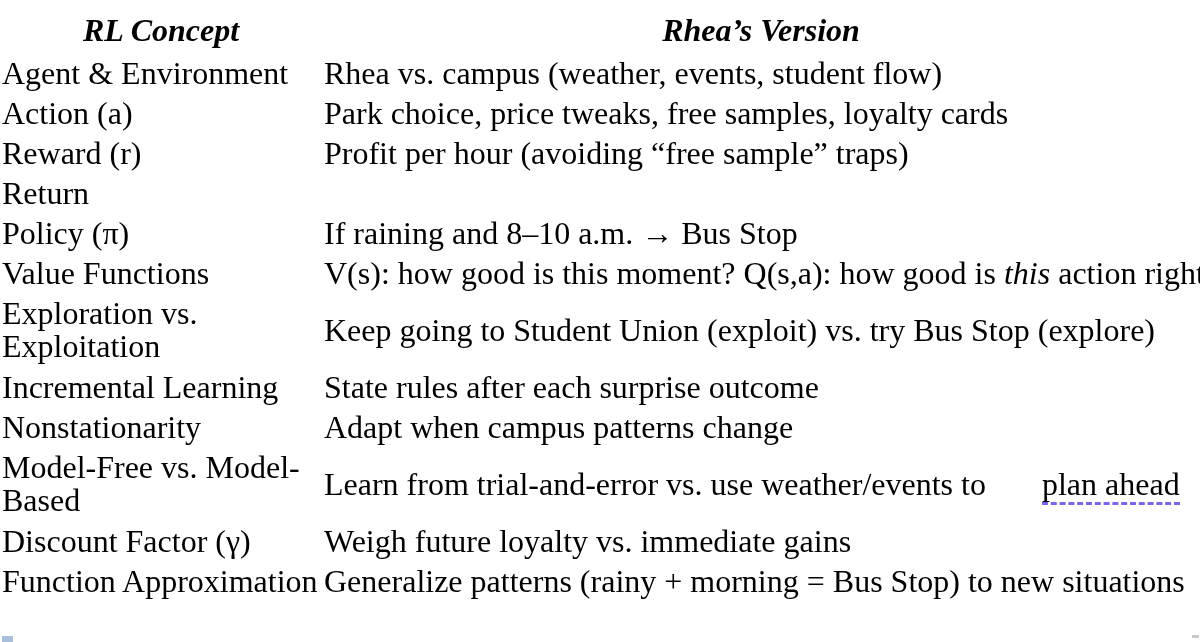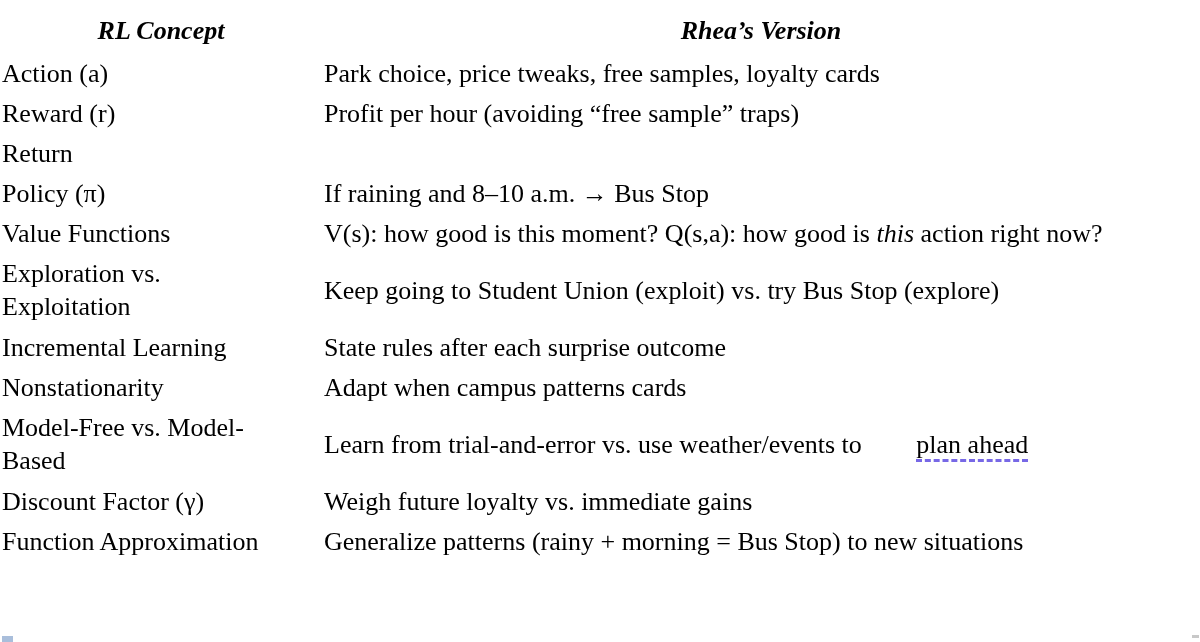--- a/index.html
+++ b/index.html
@@ -20,21 +20,21 @@
     display: grid;
     grid-template-columns: 322px 1fr;
     height: 40px;
   }
   .row.header { height: 53px; }
   .row.double { height: 74px; }
 
   .cell {
     display: flex;
     align-items: center;
-    font-size: 26px;
+    font-size: 32px;
     line-height: 33px;
     color: #000000;
   }
 
   .concept {
     padding-left: 2px;
     white-space: pre-line; 
   }
 
   .version { padding-left: 2px; }
@@ -80,20 +80,26 @@
 <div class="page">
 
   <div class="doc-table">
 
     <div class="row header">
       <div class="cell hcell">RL Concept</div>
       <div class="cell hcell">Rhea’s Version</div>
     </div>
 
     <div>
+  <div class="row">
+    <div class="cell concept">Agent &amp; Environment</div>
+    <div class="cell version">
+      <span class="rich"><span>Rhea vs. campus (weather, events, student flow)</span></span>
+    </div>
+  </div>
 
 
   <div class="row">
     <div class="cell concept">Action (a)</div>
     <div class="cell version">
       <span class="rich"><span>Park choice, price tweaks, free samples, loyalty cards</span></span>
     </div>
   </div>
 
   <div class="row">
@@ -132,21 +138,21 @@
   <div class="row">
     <div class="cell concept">Incremental Learning</div>
     <div class="cell version">
       <span class="rich"><span>State rules after each surprise outcome</span></span>
     </div>
   </div>
 
   <div class="row">
     <div class="cell concept">Nonstationarity</div>
     <div class="cell version">
-      <span class="rich"><span>Adapt when campus patterns cards</span></span>
+      <span class="rich"><span>Adapt when campus patterns change</span></span>
     </div>
   </div>
 
   <div class="row double">
     <div class="cell concept">Model-Free vs. Model-
 Based</div>
     <div class="cell version">
       <span class="rich"><span>Learn from trial-and-error vs. use weather/events to </span><span class="grammar-underline">plan ahead</span></span>
     </div>
   </div>

